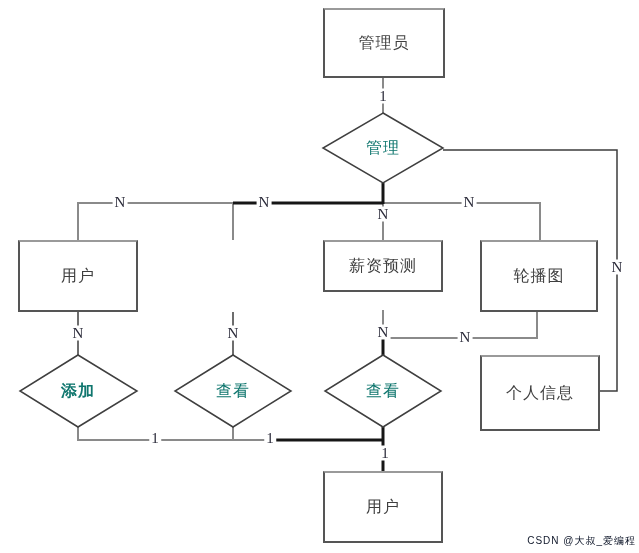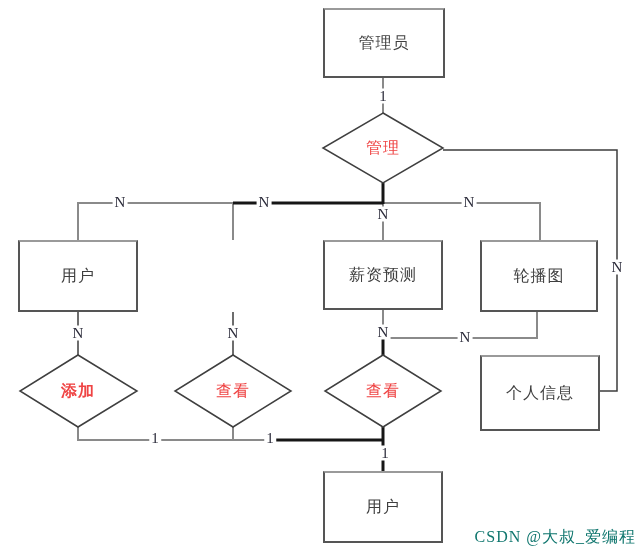--- a/index.html
+++ b/index.html
@@ -35,40 +35,40 @@
   .entity span {
     font-size: 16px;
     color: #3f3f3f;
     letter-spacing: 1px;
     white-space: nowrap;
   }
   .rel-label {
     position: absolute;
     transform: translate(-50%, -50%);
     font-size: 16px;
-    color: #ef4444;
+    color: #0f766e;
     letter-spacing: 1px;
     white-space: nowrap;
   }
   .card {
     position: absolute;
     transform: translate(-50%, -50%);
     font-size: 15px;
     color: #2b2b3a;
     background: #ffffff;
     padding: 0 2px;
     line-height: 1;
   }
   .watermark {
     position: absolute;
     right: 3px;
     bottom: 5px;
-    font-size: 16px;
-    color: #0f766e;
-    font-family: Liberation Serif, serif;
+    font-size: 10px;
+    color: #0f172a;
+    font-family: Liberation Sans, sans-serif;
     letter-spacing: 1px;
     white-space: nowrap;
   }
 </style>
 </head>
 <body>
 
 <div class="canvas">
 
   <svg class="wires" viewBox="0 0 639 553">
@@ -98,21 +98,21 @@
     <polygon points="233,355 291,391 233,427 175,391" fill="#ffffff" stroke="#3f3f3f" stroke-width="1.5"></polygon>
     <polygon points="383,355 441,391 383,427 325,391" fill="#ffffff" stroke="#3f3f3f" stroke-width="1.5"></polygon>
   </svg>
 
   <div class="entity" style="left:323px; top:8px; width:122px; height:70px;">
     <span>管理员</span>
   </div>
   <div class="entity" style="left:18px; top:240px; width:120px; height:72px;">
     <span>用户</span>
   </div>
-  <div class="entity" style="left:323px; top:240px; width:120px; height:70px;">
+  <div class="entity" style="left:323px; top:240px; width:120px; height:52px;">
     <span>薪资预测</span>
   </div>
   <div class="entity" style="left:480px; top:240px; width:118px; height:72px;">
     <span>轮播图</span>
   </div>
   <div class="entity" style="left:480px; top:355px; width:120px; height:76px;">
     <span>个人信息</span>
   </div>
   <div class="entity" style="left:323px; top:471px; width:120px; height:72px;">
     <span>用户</span>

